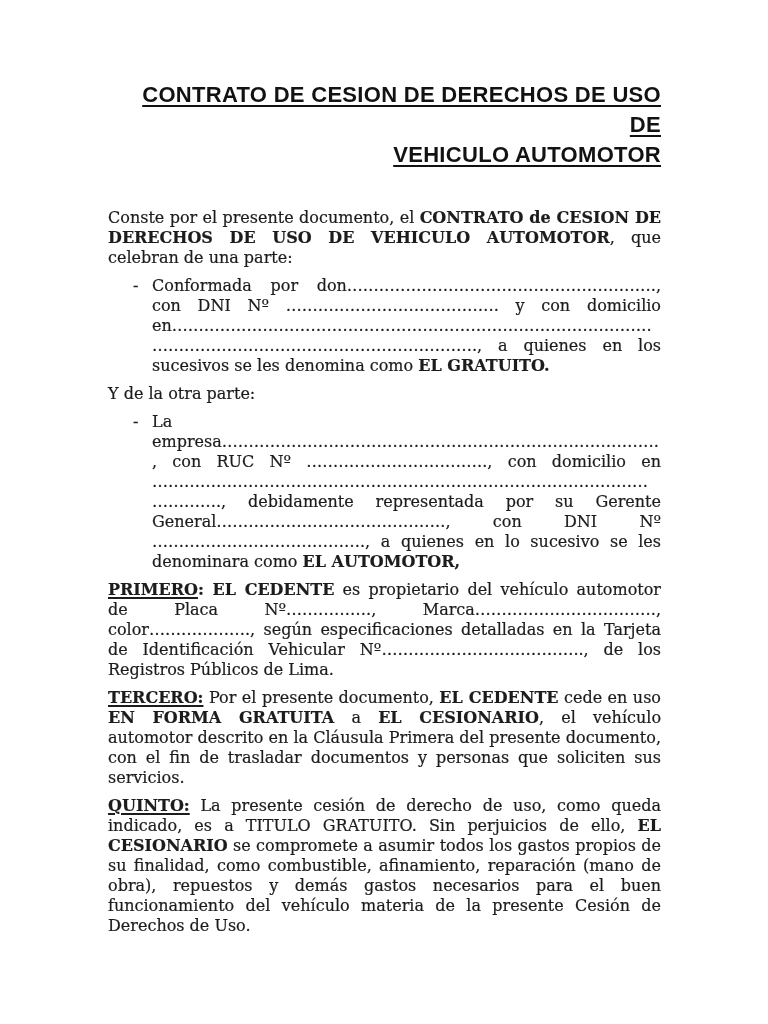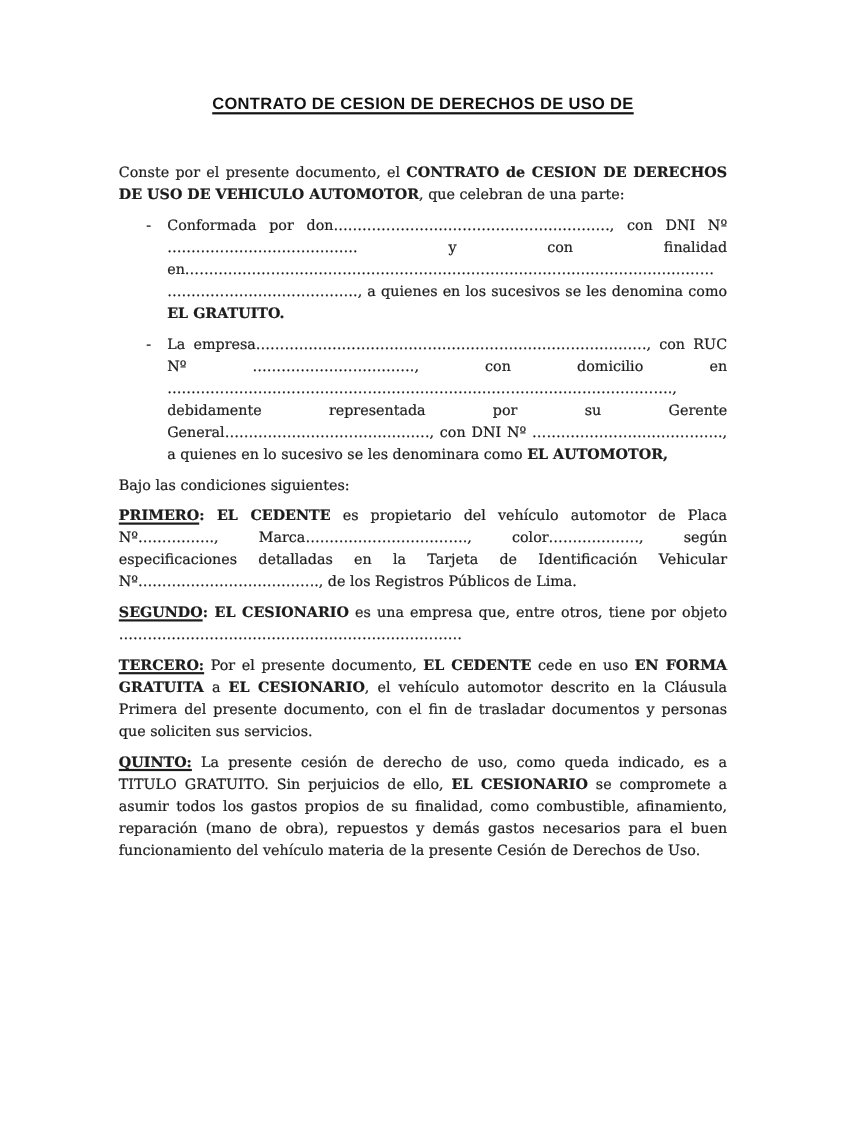--- a/index.html
+++ b/index.html
@@ -9,36 +9,36 @@
     height: 1024px;
     background: #ffffff;
     box-sizing: border-box;
     padding: 80px 107px 0 108px;
     font-family: "DejaVu Serif", serif;
     color: #1c1c1c;
     overflow: hidden;
   }
   .doc-title {
     margin: 0 0 38px 0;
-    text-align: center;
+    text-align: right;
     font-family: "Liberation Sans", sans-serif;
-    font-size: 15px;
+    font-size: 22px;
     line-height: 30px;
     font-weight: bold;
     letter-spacing: 0.3px;
     color: #121212;
   }
   .doc-title .tline {
     display: block;
     text-decoration: underline;
     text-decoration-thickness: 2px;
     text-underline-offset: 3px;
   }
   .doc-body {
-    font-size: 13px;
+    font-size: 16px;
     line-height: 20px;
     text-align: justify;
     overflow-wrap: anywhere;
     hyphens: none;
     -webkit-text-stroke: 0.2px currentColor;
   }
   .para { margin: 0 0 8px 0; }
   .bullet {
     position: relative;
     padding-left: 44px;
@@ -56,30 +56,30 @@
     text-decoration-thickness: 1.5px;
     text-underline-offset: 2px;
   }
 </style>
 </head>
 <body>
 
 <div class="page">
   <h1 class="doc-title">
       <span class="tline">CONTRATO DE CESION DE DERECHOS  DE USO DE</span>
+      <span class="tline">VEHICULO AUTOMOTOR</span>
     </h1>
   <div class="doc-body">
       <p class="para"><span>Conste por el presente documento, el </span><span class="seg-b">CONTRATO de CESION DE DERECHOS DE USO DE VEHICULO AUTOMOTOR</span><span>, que celebran de una parte:</span></p>
       <div class="bullet">
         <span class="dash">-</span>
-        <p class="btext"><span>Conformada por don…………………………………………………., con DNI Nº …………………………………. y con finalidad en……………………………………………………………………………………………………………………………………., a quienes en los sucesivos se les denomina como </span><span class="seg-b">EL GRATUITO.</span></p>
+        <p class="btext"><span>Conformada por don…………………………………………………., con DNI Nº …………………………………. y con domicilio en……………………………………………………………………………………………………………………………………., a quienes en los sucesivos se les denomina como </span><span class="seg-b">EL GRATUITO.</span></p>
       </div>
+      <p class="para"><span>Y de la otra parte:</span></p>
       <div class="bullet">
         <span class="dash">-</span>
         <p class="btext"><span>La empresa………………………………………………………………………., con RUC Nº ……………………………., con domicilio en ……………………………………………………………………………………………., debidamente representada por su Gerente General……………………………………., con DNI Nº …………………………………., a quienes en lo sucesivo se les denominara como </span><span class="seg-b">EL AUTOMOTOR,</span></p>
       </div>
-      <p class="para"><span>Bajo las condiciones siguientes:</span></p>
       <p class="para"><span class="seg-b seg-u">PRIMERO</span><span class="seg-b">: </span><span class="seg-b">EL CEDENTE</span><span>  es  propietario del vehículo automotor de Placa Nº……………., Marca……………………………., color………………., según especificaciones detalladas en la Tarjeta de Identificación Vehicular Nº……………………………….., de los Registros Públicos de Lima.</span></p>
-      <p class="para"><span class="seg-b seg-u">SEGUNDO</span><span class="seg-b">: </span><span class="seg-b">EL CESIONARIO</span><span> es una empresa que, entre otros, tiene por objeto ………………………………………………………………</span></p>
       <p class="para"><span class="seg-b seg-u">TERCERO:</span><span> Por el presente documento, </span><span class="seg-b">EL CEDENTE</span><span>  cede en uso </span><span class="seg-b">EN FORMA GRATUITA</span><span>  a </span><span class="seg-b">EL CESIONARIO</span><span>, el vehículo automotor descrito en la Cláusula Primera del presente documento, con el fin de trasladar documentos y personas que soliciten sus servicios.</span></p>
       <p class="para"><span class="seg-b seg-u">QUINTO:</span><span> La presente cesión de derecho de uso, como queda indicado, es a TITULO GRATUITO. Sin perjuicios de ello, </span><span class="seg-b">EL CESIONARIO</span><span> se compromete a asumir todos los gastos propios de su finalidad, como combustible, afinamiento, reparación (mano de obra), repuestos y demás gastos necesarios para el buen funcionamiento del vehículo materia de la presente Cesión de Derechos de Uso.</span></p>
     </div>
 </div>
 
 </body></html>

